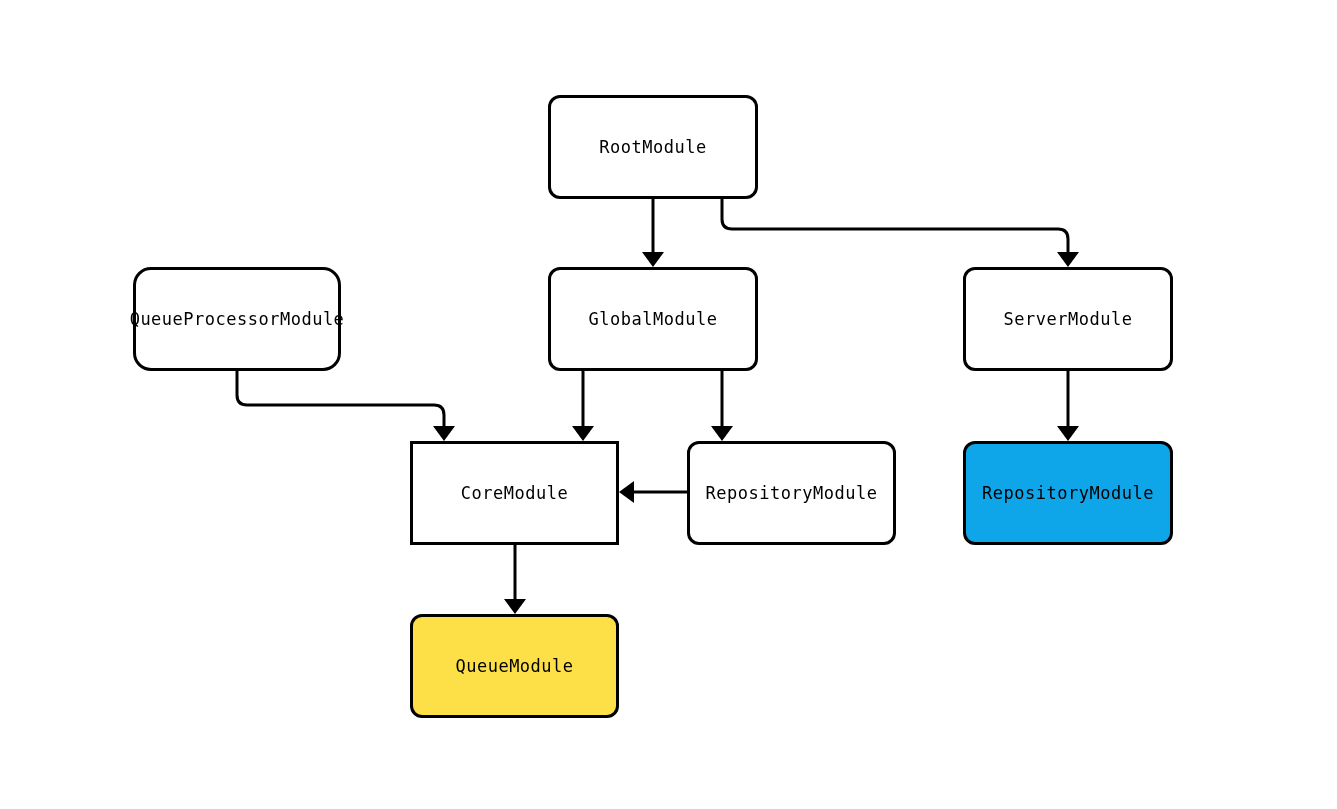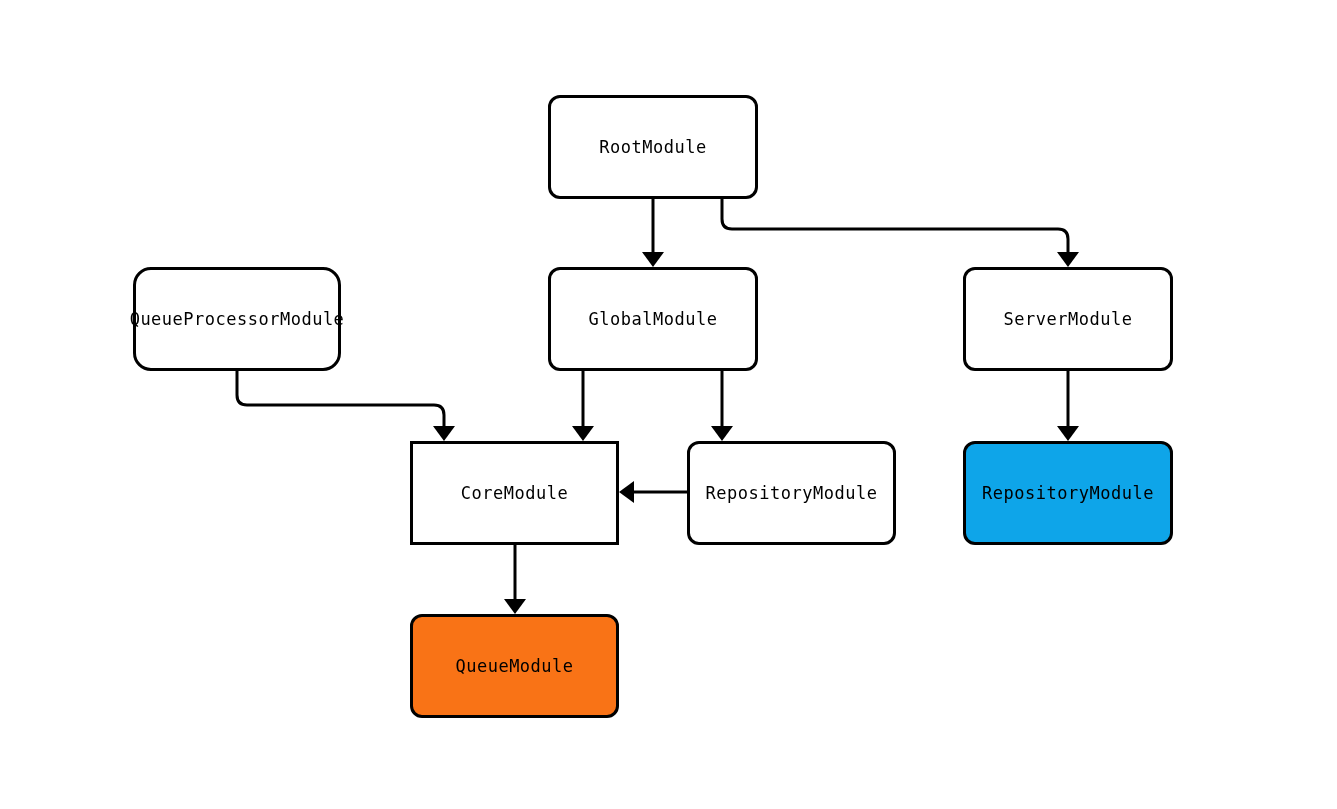--- a/index.html
+++ b/index.html
@@ -107,19 +107,19 @@
         <span class="node-line">Module</span>
       </div>
       <div class="node" style="left: 687px; top: 441px; width: 209px; height: 104px; border-color: rgb(0, 0, 0); border-width: 3px; border-radius: 12px; background: rgb(255, 255, 255); color: rgb(0, 0, 0);">
         <span class="node-line">Repository</span>
         <span class="node-line">Module</span>
       </div>
       <div class="node" style="left: 963px; top: 441px; width: 210px; height: 104px; border-color: rgb(0, 0, 0); border-width: 3px; border-radius: 12px; background: #0ea5e9; color: rgb(0, 0, 0);">
         <span class="node-line">Repository</span>
         <span class="node-line">Module</span>
       </div>
-      <div class="node" style="left: 410px; top: 614px; width: 209px; height: 104px; border-color: rgb(0, 0, 0); border-width: 3px; border-radius: 12px; background: #f97316; color: rgb(0, 0, 0); text-align: center;">
+      <div class="node" style="left: 410px; top: 614px; width: 209px; height: 104px; border-color: rgb(0, 0, 0); border-width: 3px; border-radius: 12px; background: #fde047; color: rgb(0, 0, 0); text-align: center;">
         <span class="node-line">Queue</span>
         <span class="node-line">Module</span>
       </div>
     </div>
 
 </div>
 
 </body></html>

